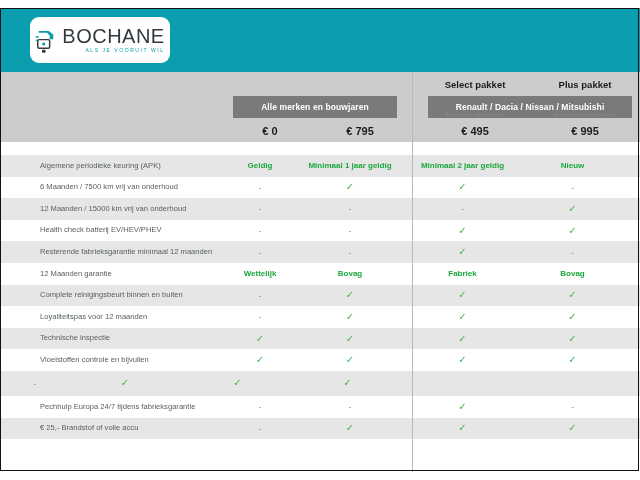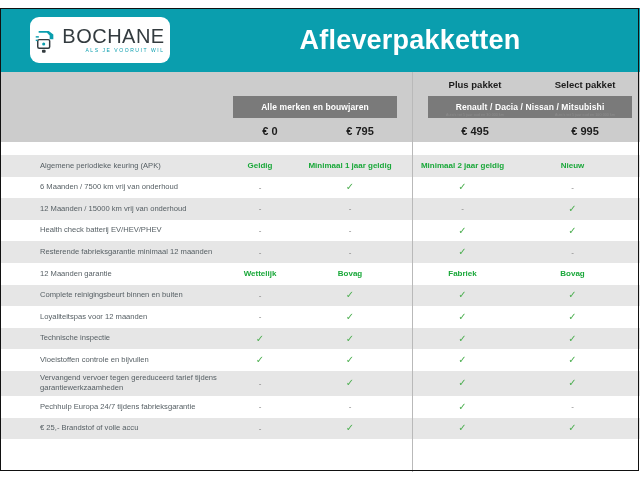--- a/index.html
+++ b/index.html
@@ -131,21 +131,20 @@
           <rect x="7.6" y="23.6" width="4" height="3.2" rx="1" fill="#333b3f"></rect>
           <path d="M0.8 9.5 H4.2" stroke="#0a9eae" stroke-width="1.6"></path>
           <path d="M0.8 13.3 H2.8" stroke="#0a9eae" stroke-width="1.6"></path>
         </svg>
         <div class="logo-words">
           <div class="logo-name">BOCHANE</div>
           <div class="logo-tag">ALS JE VOORUIT WIL</div>
         </div>
       </div>
     </div>
-    <div class="title">Afleverpakketten</div>
   </div>
 
   <div class="headband">
     <div class="totaal">Totaalprijs</div>
 
     <div class="grp left">
       <div class="grp-names">
       </div>
       <div class="grp-banner">Alle merken en bouwjaren</div>
       <div class="grp-subs">
@@ -153,22 +152,22 @@
         <div class="sub"></div>
       </div>
       <div class="grp-prices">
         <div class="pr">€ 0</div>
         <div class="pr">€ 795</div>
       </div>
     </div>
 
     <div class="grp right">
       <div class="grp-names">
+        <div class="pk">Select pakket</div>
         <div class="pk">Plus pakket</div>
-        <div class="pk">Select pakket</div>
       </div>
       <div class="grp-banner">Renault / Dacia / Nissan / Mitsubishi</div>
       <div class="grp-subs">
         <div class="sub">Auto's tot 5 jaar oud en 30.000 km</div>
         <div class="sub">Auto's tot 5 jaar oud en 100.000 km</div>
       </div>
       <div class="grp-prices">
         <div class="pr">€ 495</div>
         <div class="pr">€ 995</div>
       </div>
@@ -241,21 +240,20 @@
         <div class="cell g2b"><span class="chk">✓</span></div>
       </div>
       <div class="row">
         <div class="c-label">Vloeistoffen controle en bijvullen</div>
         <div class="cell g1a"><span class="chk">✓</span></div>
         <div class="cell g1b"><span class="chk">✓</span></div>
         <div class="cell g2a"><span class="chk">✓</span></div>
         <div class="cell g2b"><span class="chk">✓</span></div>
       </div>
       <div class="row alt tall">
-        <div class="c-label">Vervangend vervoer tegen gereduceerd tarief tijdens garantiewerkzaamheden</div>
         <div class="cell g1a"><span class="dash">-</span></div>
         <div class="cell g1b"><span class="chk">✓</span></div>
         <div class="cell g2a"><span class="chk">✓</span></div>
         <div class="cell g2b"><span class="chk">✓</span></div>
       </div>
       <div class="row">
         <div class="c-label">Pechhulp Europa 24/7 tijdens fabrieksgarantie</div>
         <div class="cell g1a"><span class="dash">-</span></div>
         <div class="cell g1b"><span class="dash">-</span></div>
         <div class="cell g2a"><span class="chk">✓</span></div>

